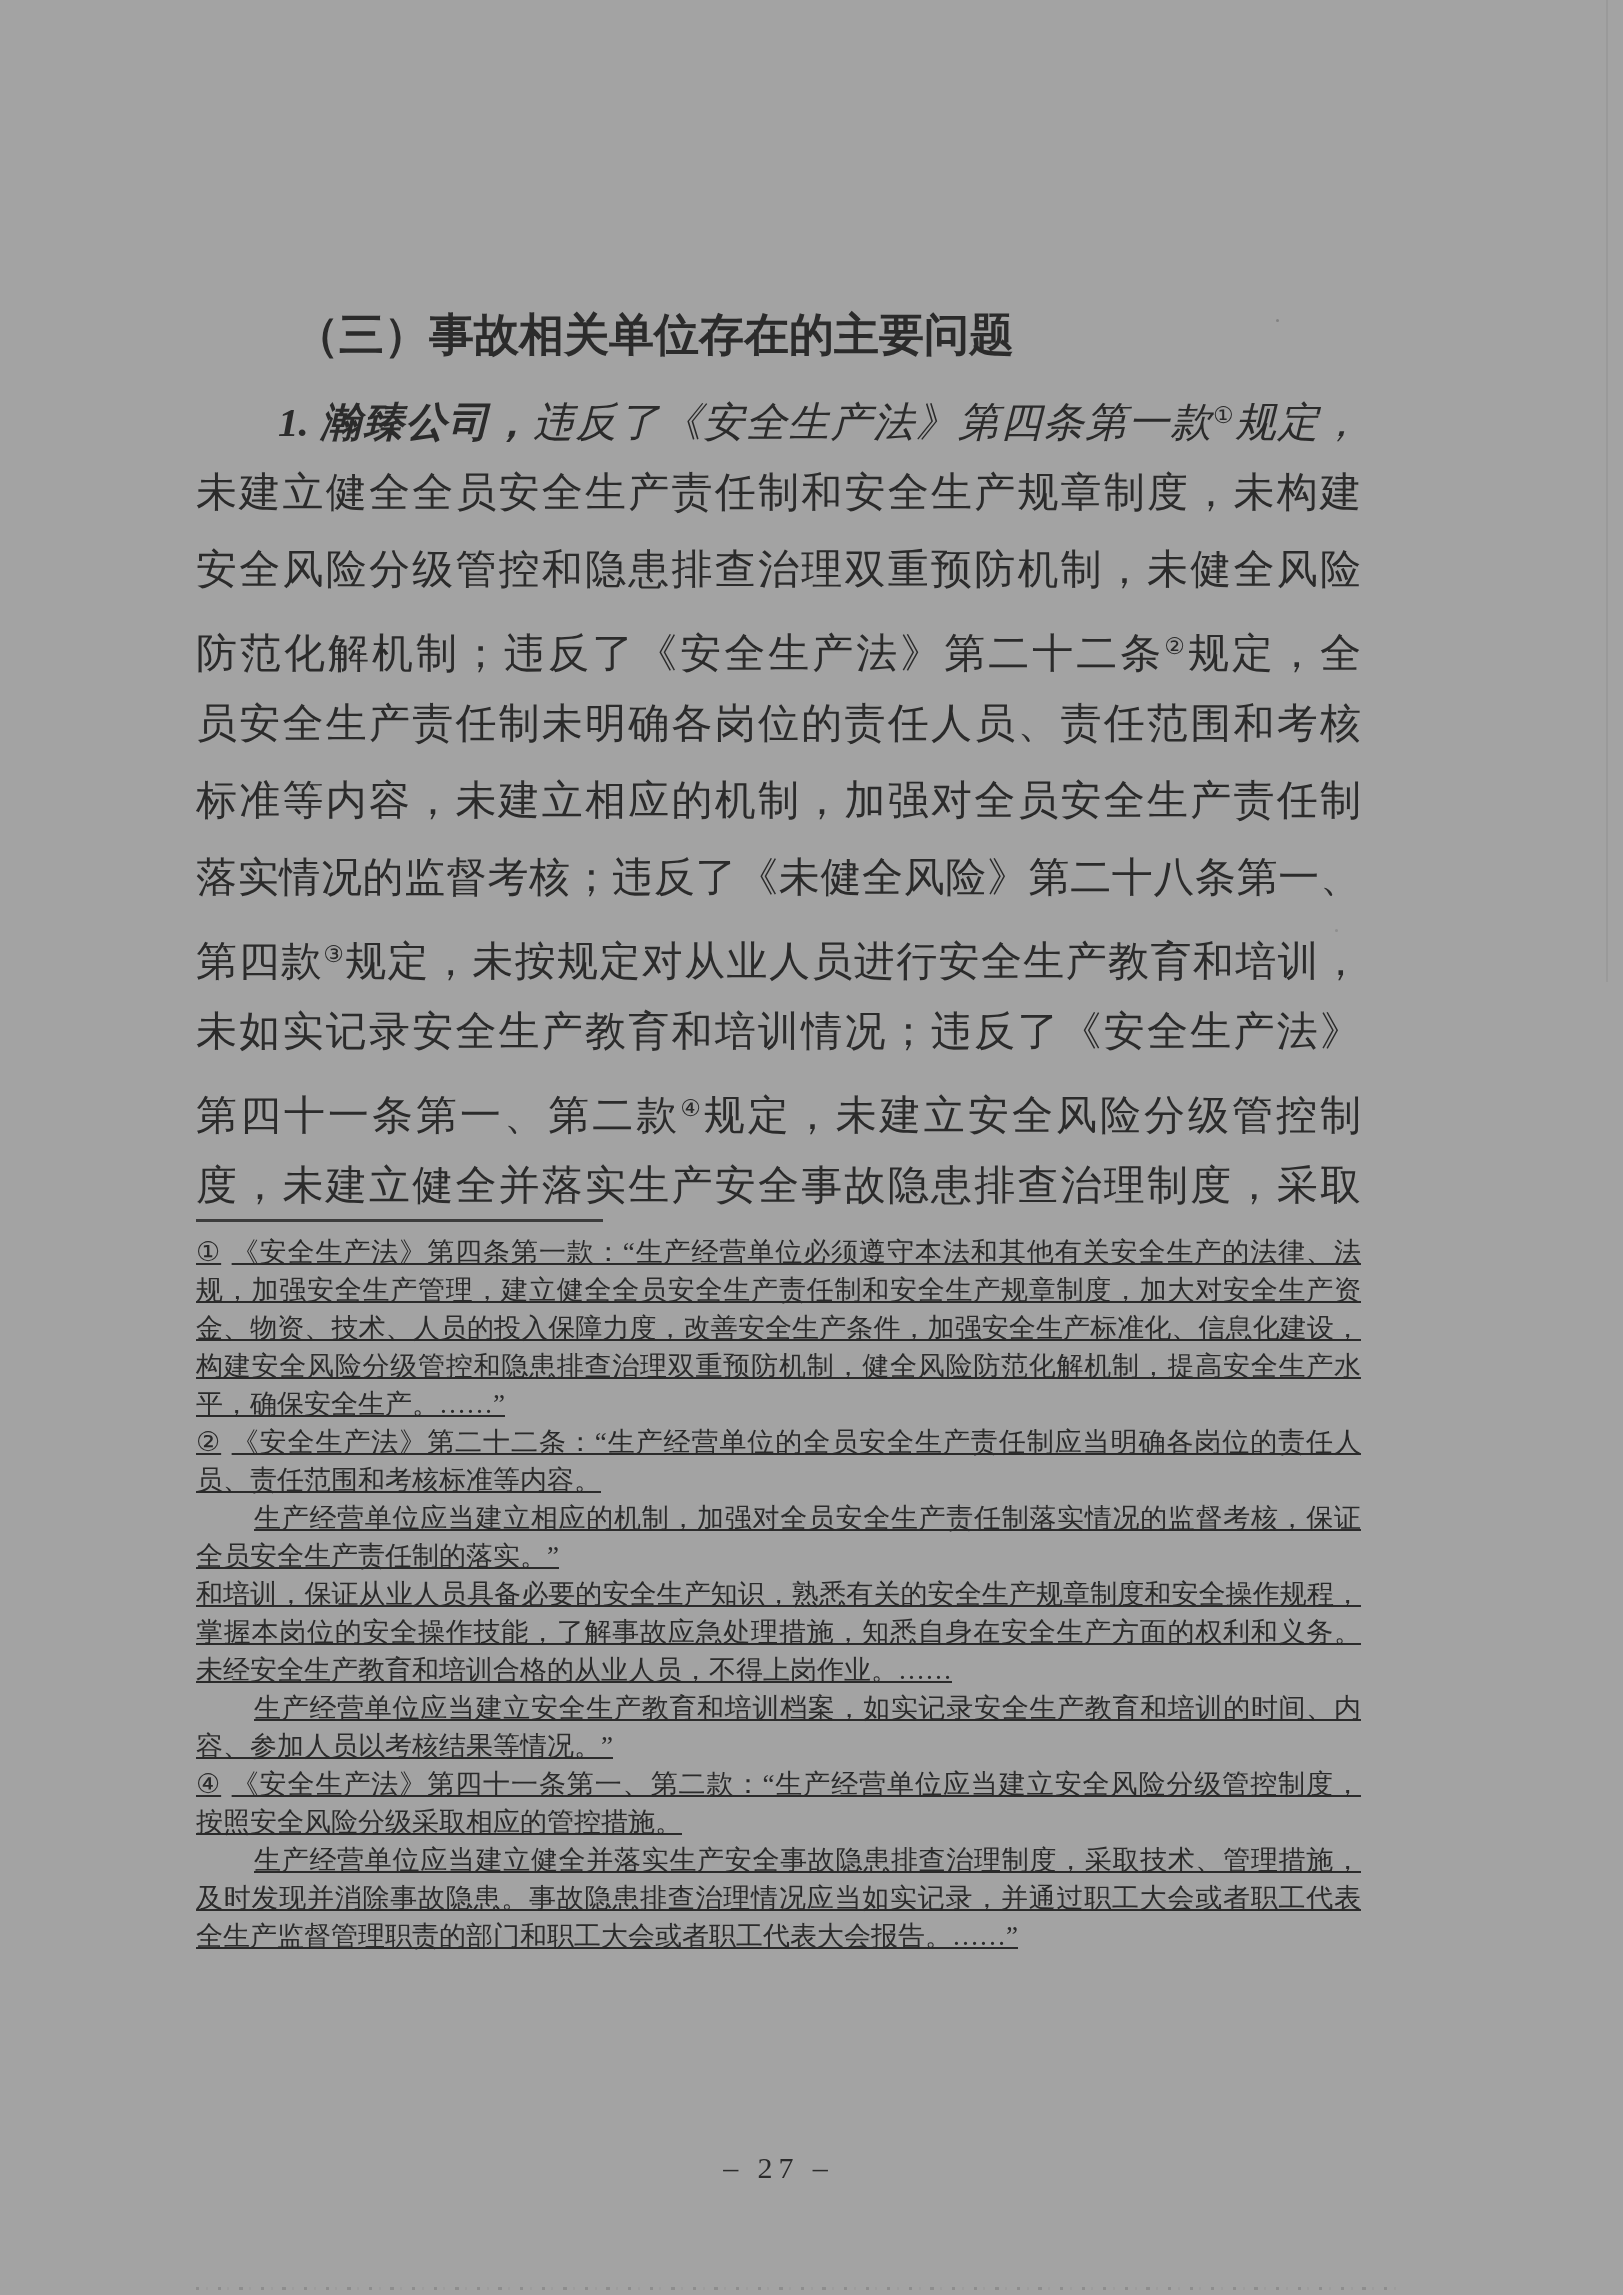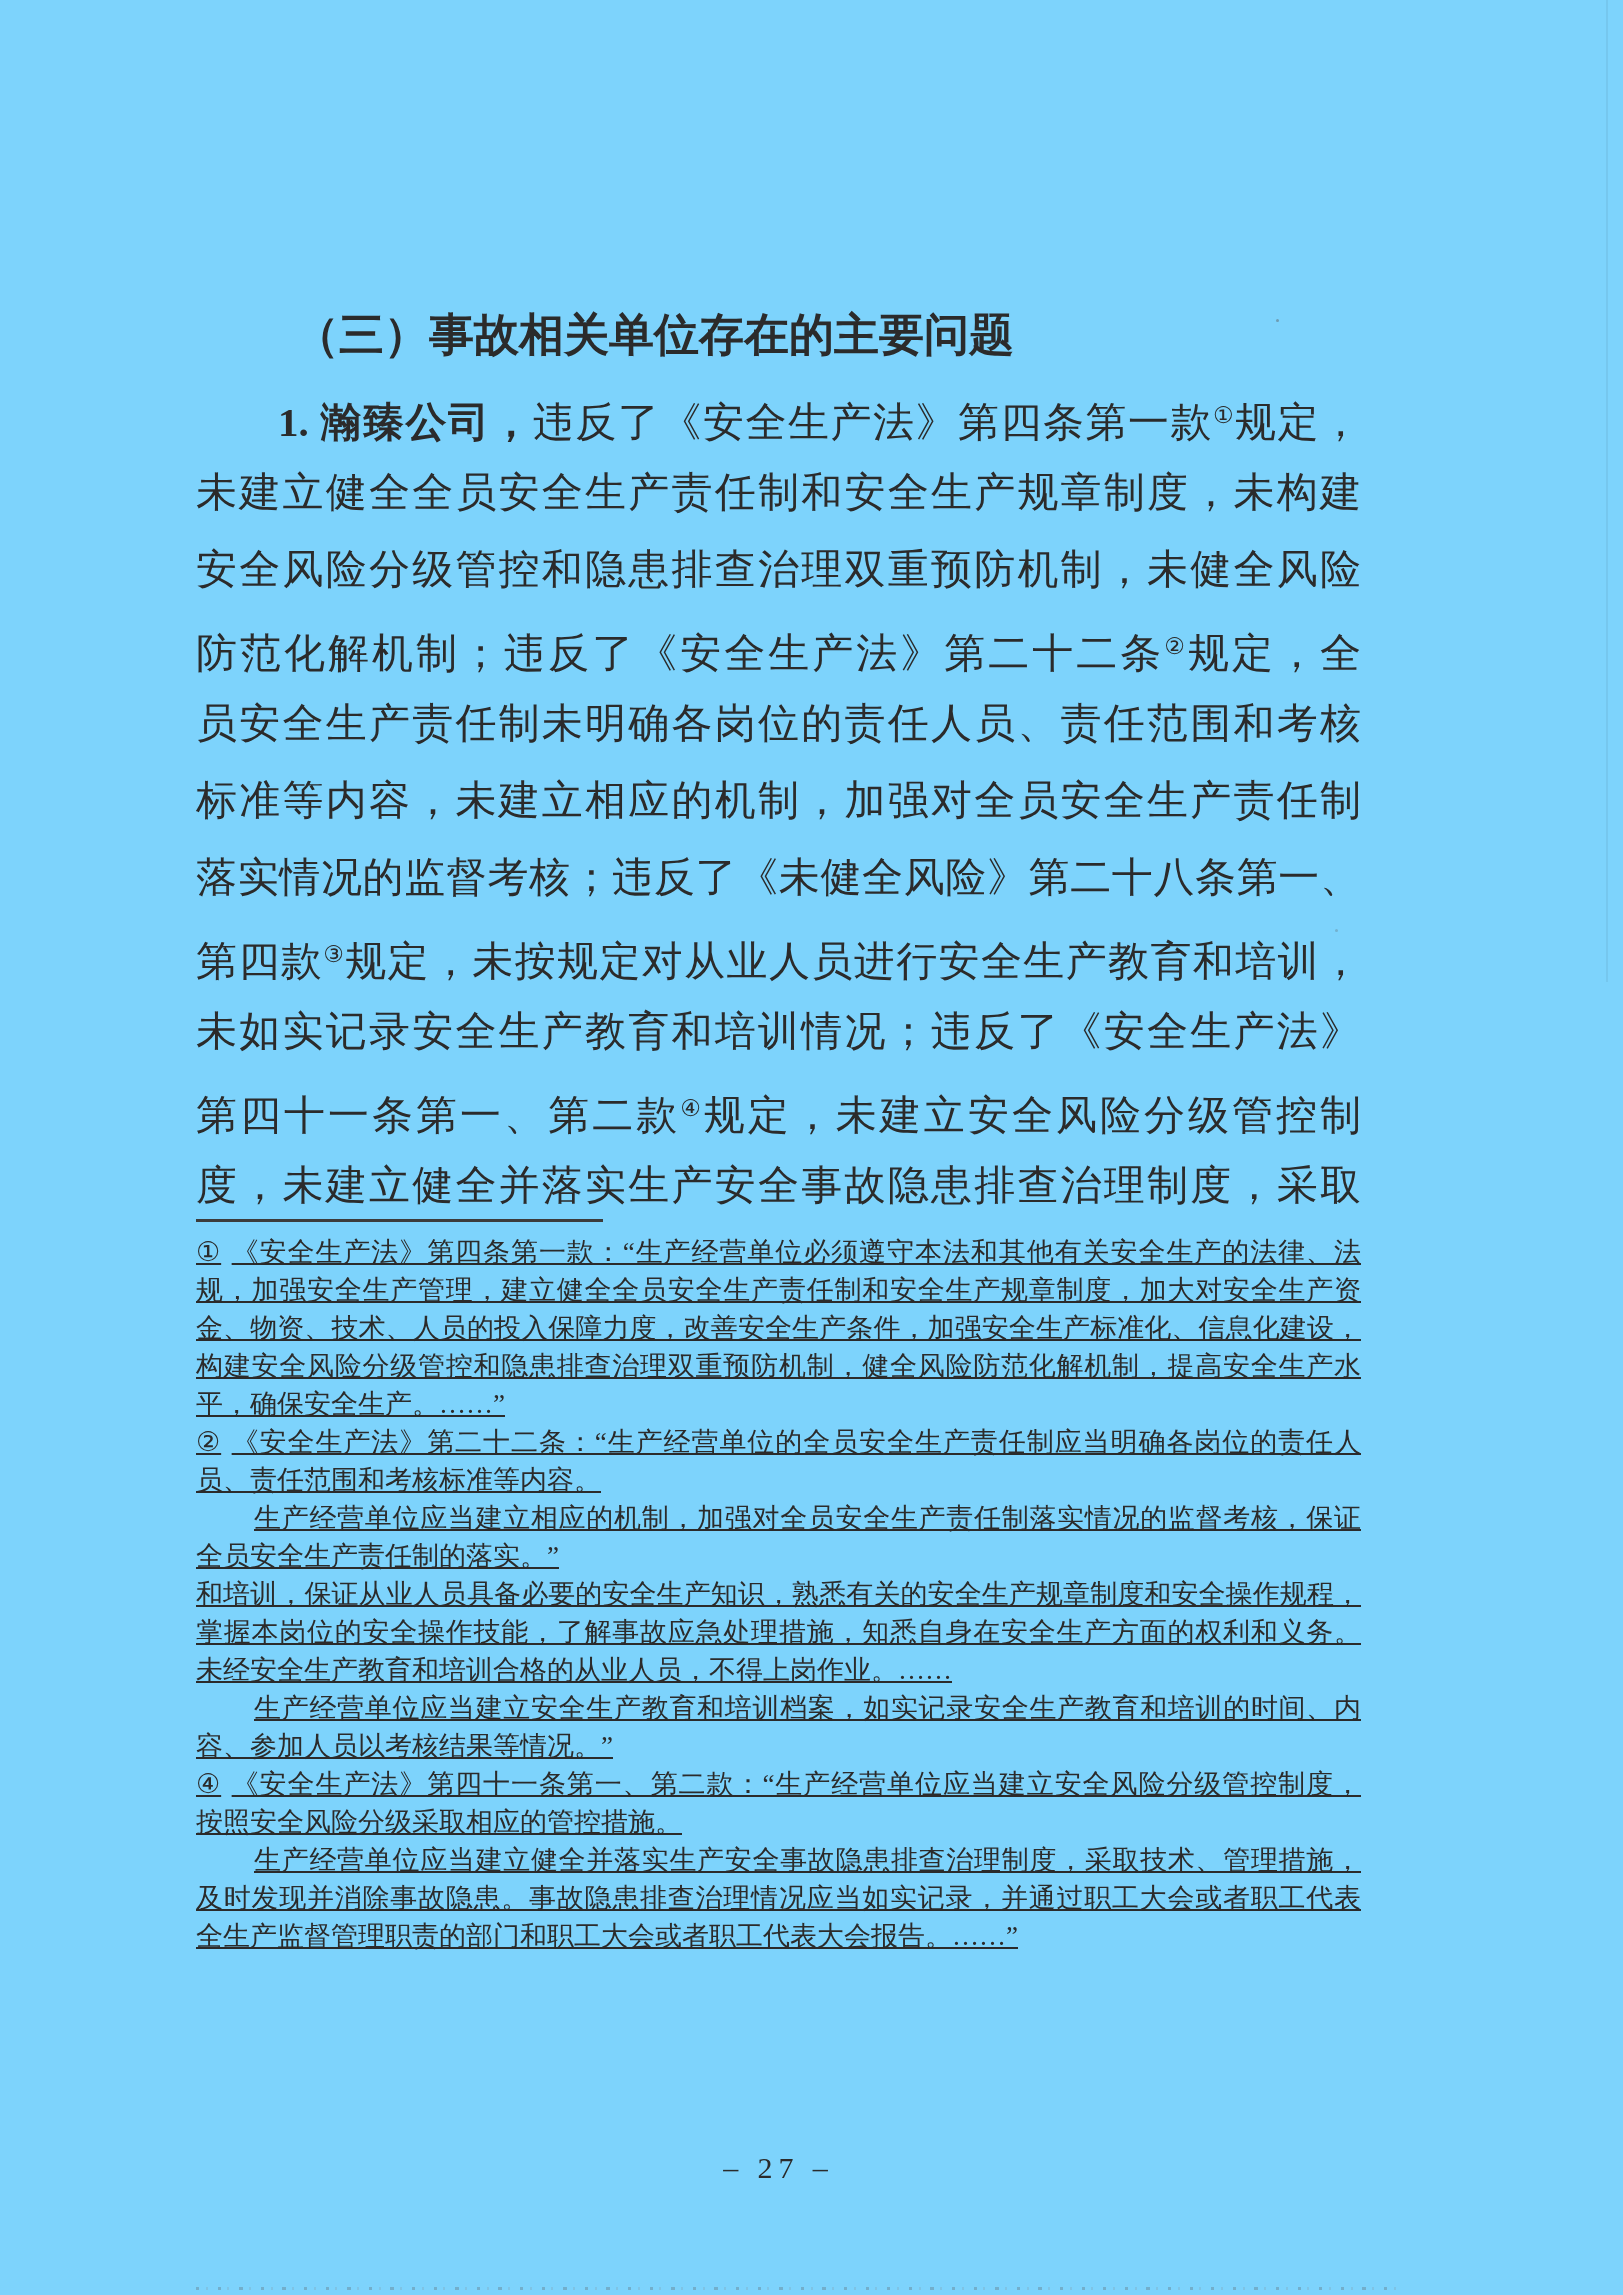--- a/index.html
+++ b/index.html
@@ -1,20 +1,20 @@
 <!DOCTYPE html>
 <html style="font-size:10.5px"><head>
 <meta charset="utf-8">
 <style>
   html, body { margin: 0; padding: 0; background: #e8e8e8; }
   .page {
     position: relative;
     width: 1623px;
     height: 2295px;
-    background: #7dd3fc;
+    background: #a3a3a3;
     overflow: hidden;
     font-family: "Liberation Serif", "DejaVu Serif", "DejaVu Sans", serif;
     color: #2b2b2b;
   }
   
   .heading {
     position: absolute;
     left: 196px;
     top: 301px;
     width: 1165px;
@@ -35,21 +35,21 @@
   .body-line {
     height: 77px;
     line-height: 77px;
     font-size: 41px;
   }
   .body-line.just {
     text-align: justify;
     text-align-last: justify;
     text-justify: inter-character;
   }
-  .body-line.ind { text-indent: 82px; }
+  .body-line.ind { text-indent: 82px; font-style: italic; }
   .b { font-weight: 700; }
   .sup {
     font-size: 0.56em;
     vertical-align: 0.55em;
     letter-spacing: 0;
   }
   
   .fn-sep {
     position: absolute;
     left: 196px;

